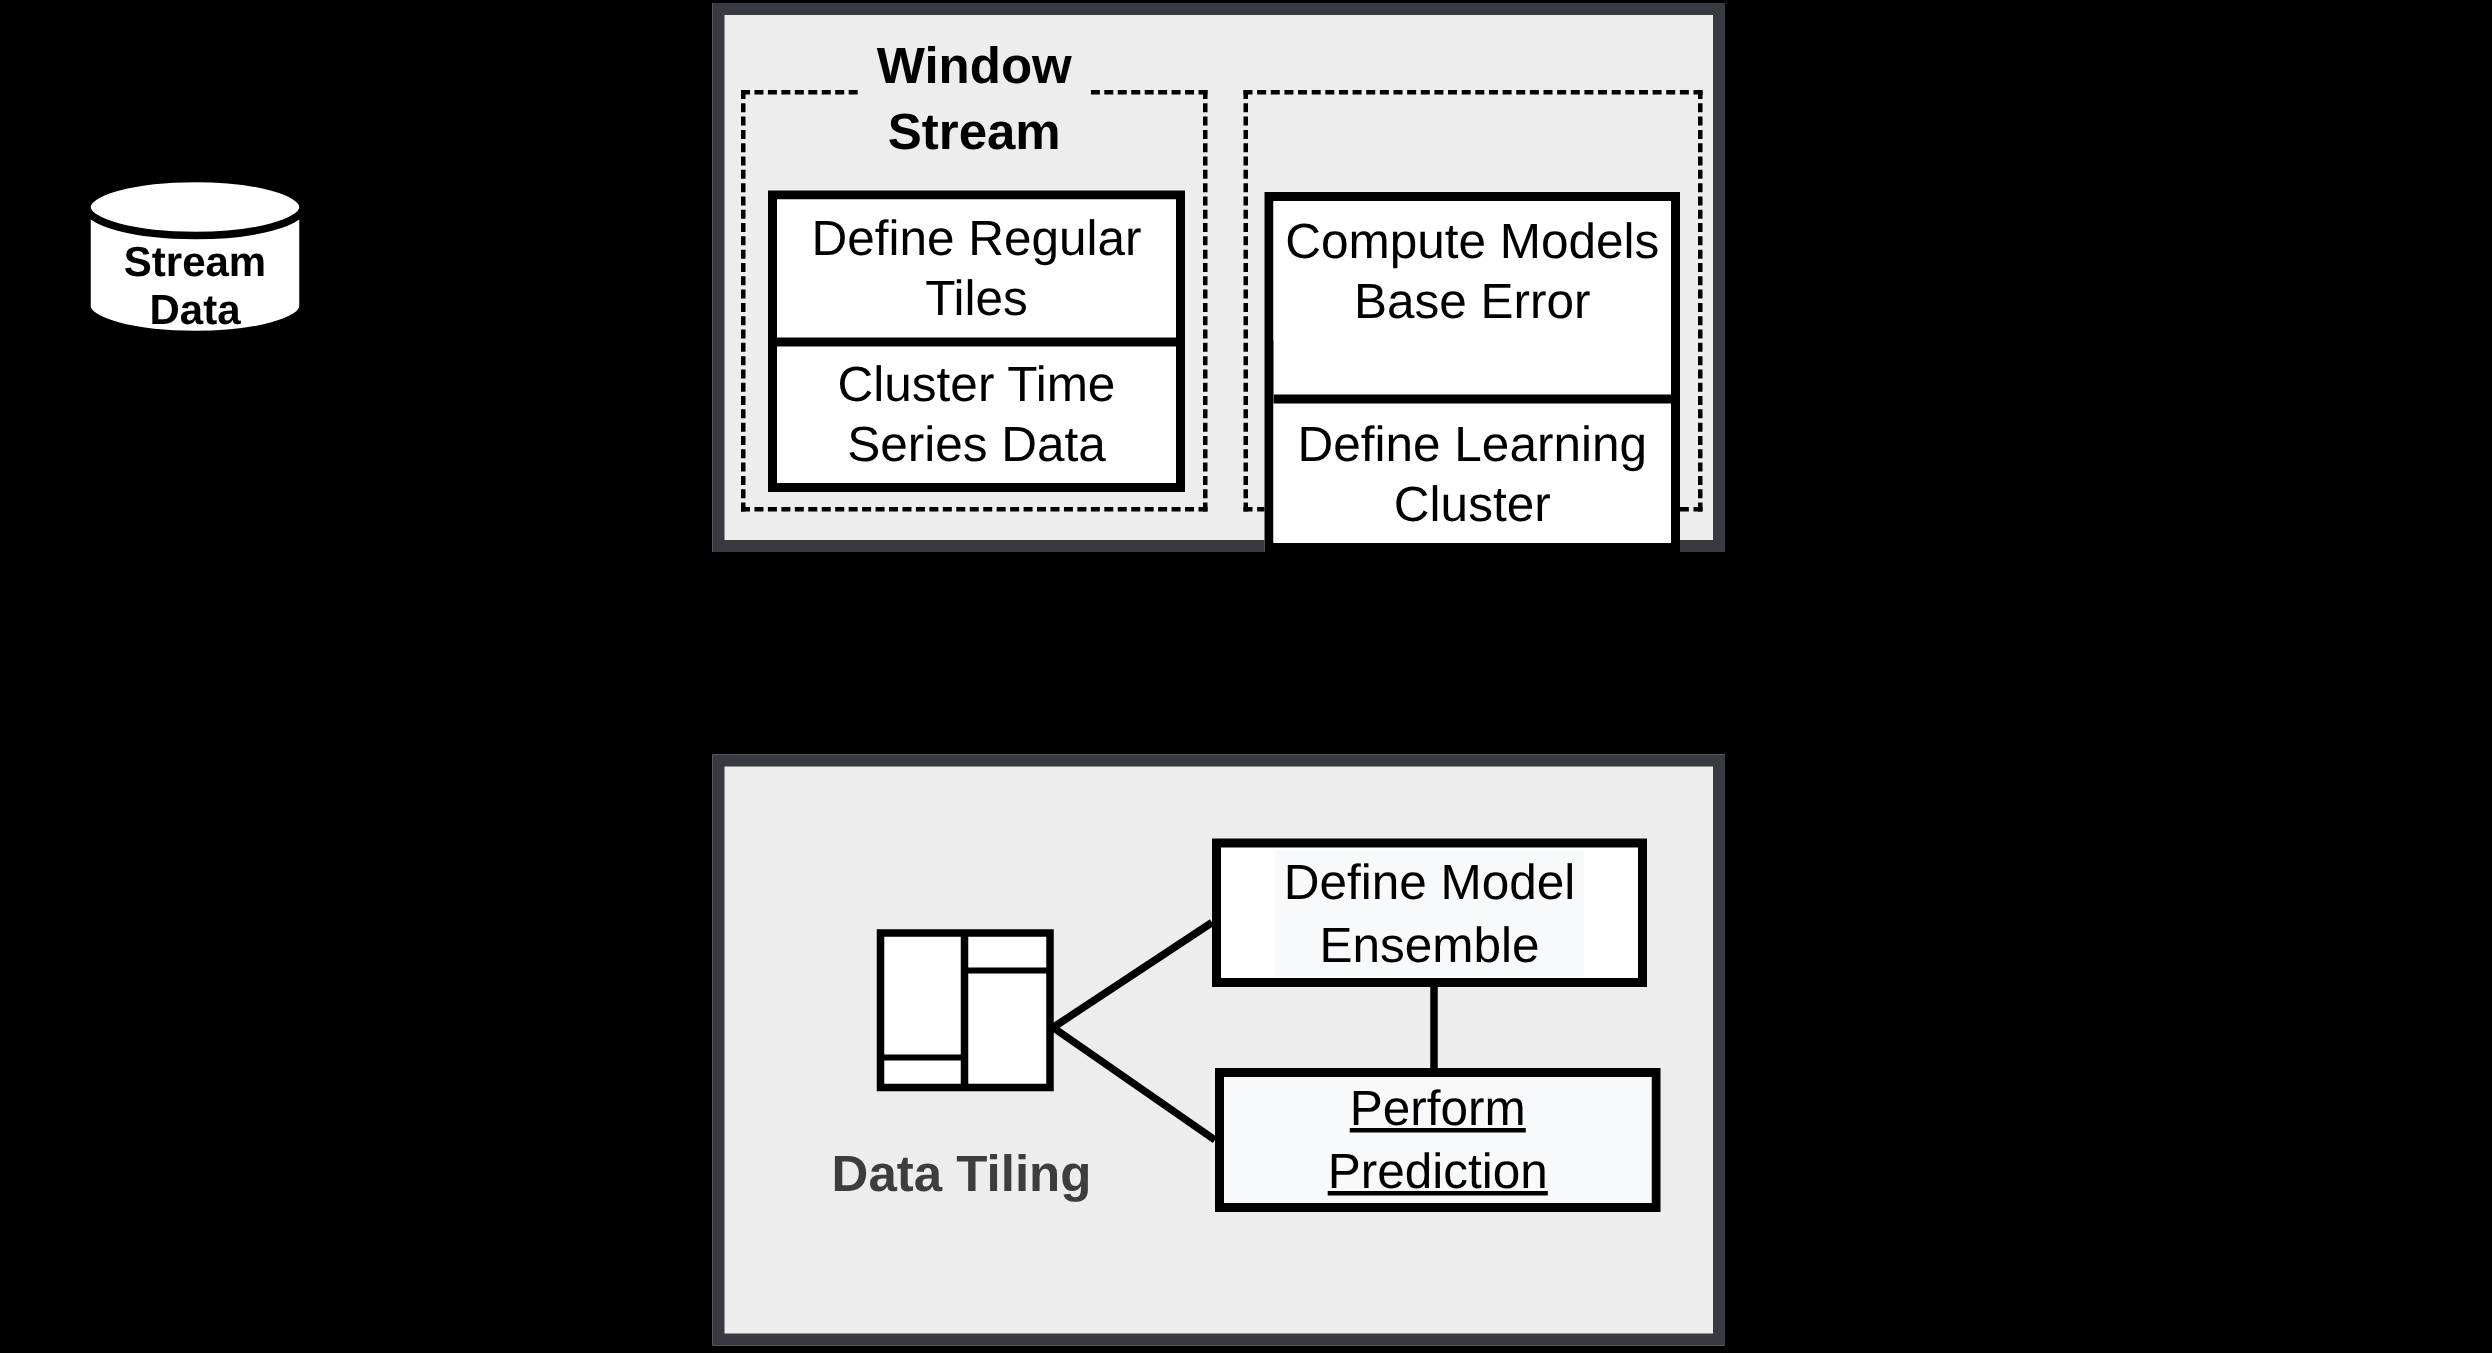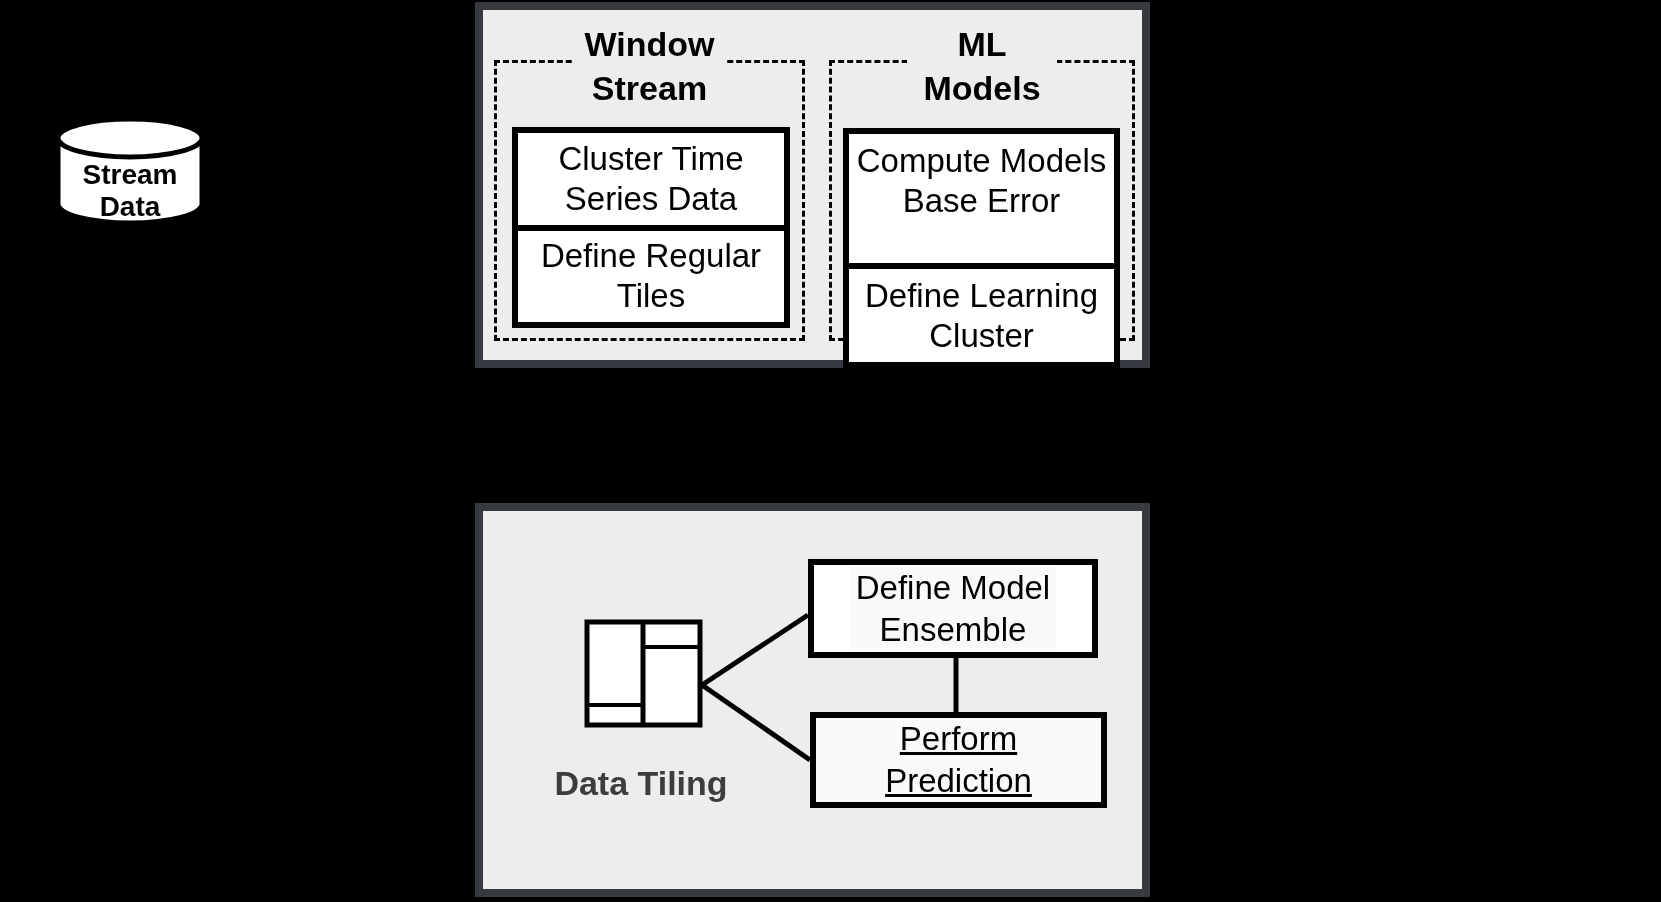--- a/index.html
+++ b/index.html
@@ -68,29 +68,28 @@
   </svg>
   <div id="stream-label">Stream
 Data</div>
 
   <div class="panel" id="panel-top">
 
     <div class="group" id="group-window-stream">
       <span class="group-title">Window
 Stream</span>
       <div class="step-stack" id="stack-window-stream">
+        <div class="step">Define Regular
+Tiles</div>
         <div class="step">Cluster Time
 Series Data</div>
-        <div class="step">Define Regular
-Tiles</div>
       </div>
     </div>
 
     <div class="group" id="group-ml-models">
-      <span class="group-title">ML Models</span>
       <div class="step-stack" id="stack-ml-models">
         <div class="step">Compute Models
 Base Error</div>
         <div class="step">Define Learning
 Cluster</div>
       </div>
     </div>
 
   </div>
 

